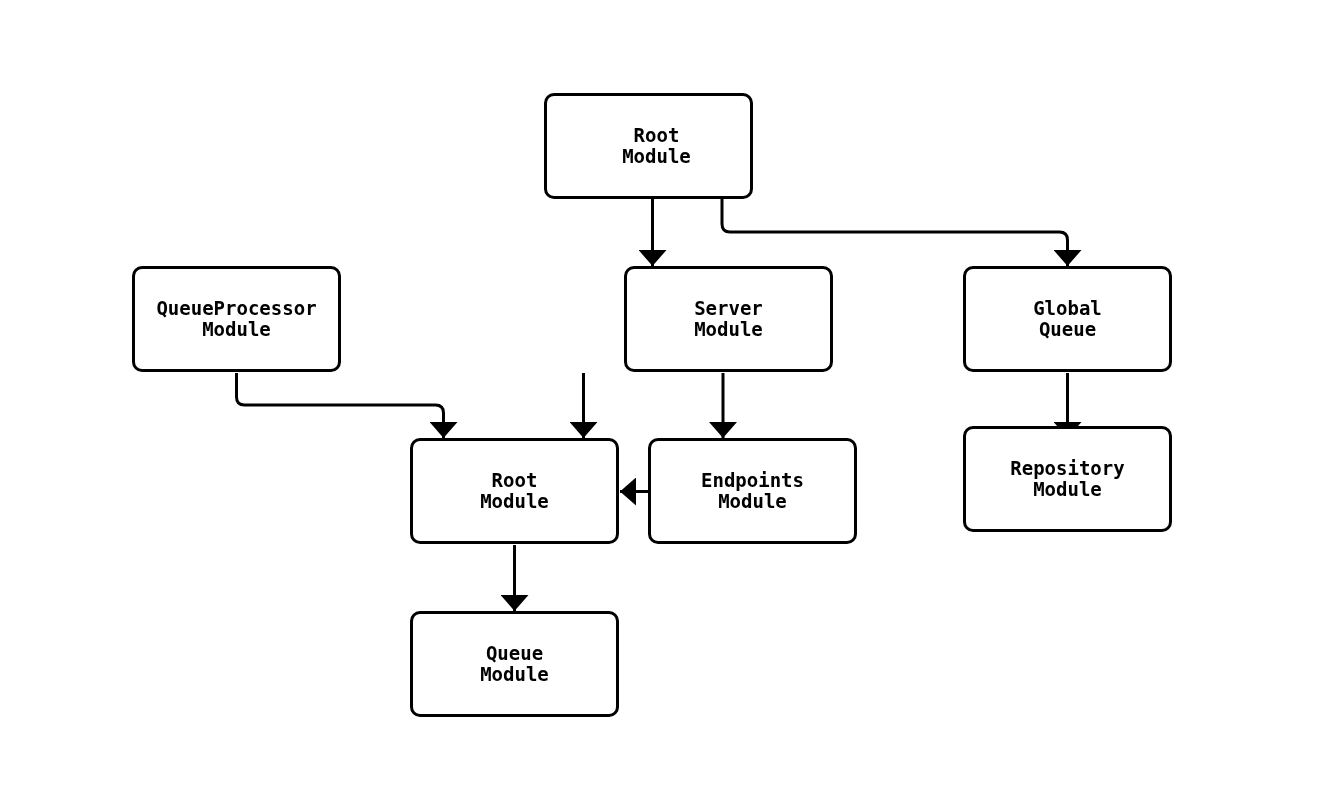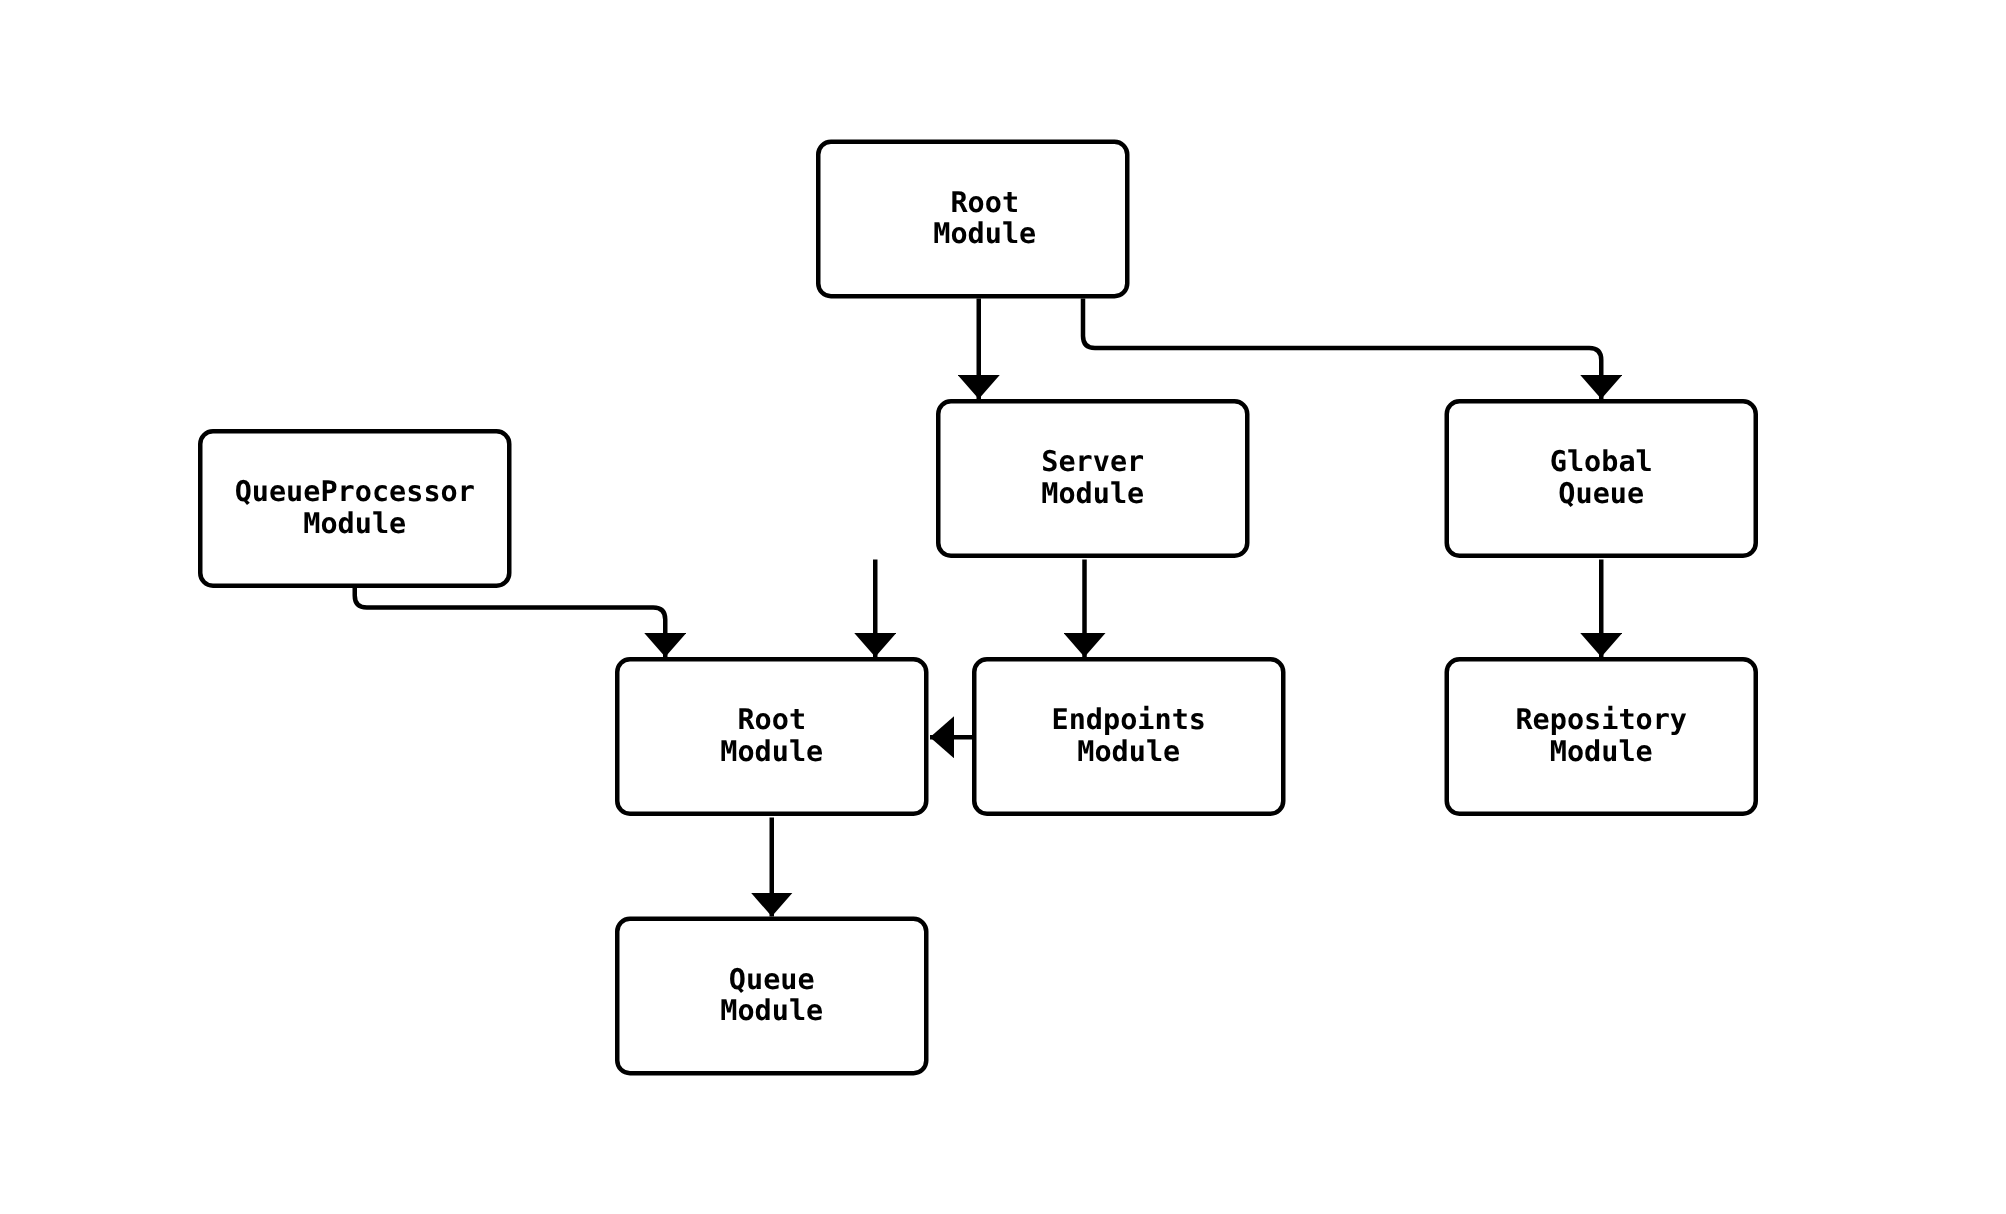--- a/index.html
+++ b/index.html
@@ -42,26 +42,26 @@
   .node-label {
     font-weight: bold;
     font-size: 19px;
     line-height: 21.5px;
     color: #000000;
     text-align: center;
     white-space: pre-line;
   }
   
   .pos-root            { left: 544px; top: 93px; padding-left: 16px;  }
-  .pos-queueprocessor  { left: 132px; top: 266px; margin-top: 20px; }
+  .pos-queueprocessor  { left: 132px; top: 266px; }
   .pos-server          { left: 580px; top: 266px; margin-left: 44px; }
   .pos-global          { left: 963px; top: 266px; }
   .pos-core            { left: 410px; top: 438px; }
   .pos-endpoints       { left: 648px; top: 438px; }
-  .pos-repository      { left: 963px; top: 438px; }
+  .pos-repository      { left: 963px; top: 426px; }
   .pos-queue           { left: 410px; top: 611px; }
 </style>
 </head>
 <body>
 
 <div class="canvas">
 
   <svg class="edges-layer" width="1337" height="809" viewBox="0 0 1337 809" xmlns="http://www.w3.org/2000/svg">
     <defs>
       <marker id="arrowhead" viewBox="0 0 16 28" markerWidth="16" markerHeight="28" refX="16" refY="14" orient="auto" markerUnits="userSpaceOnUse">

